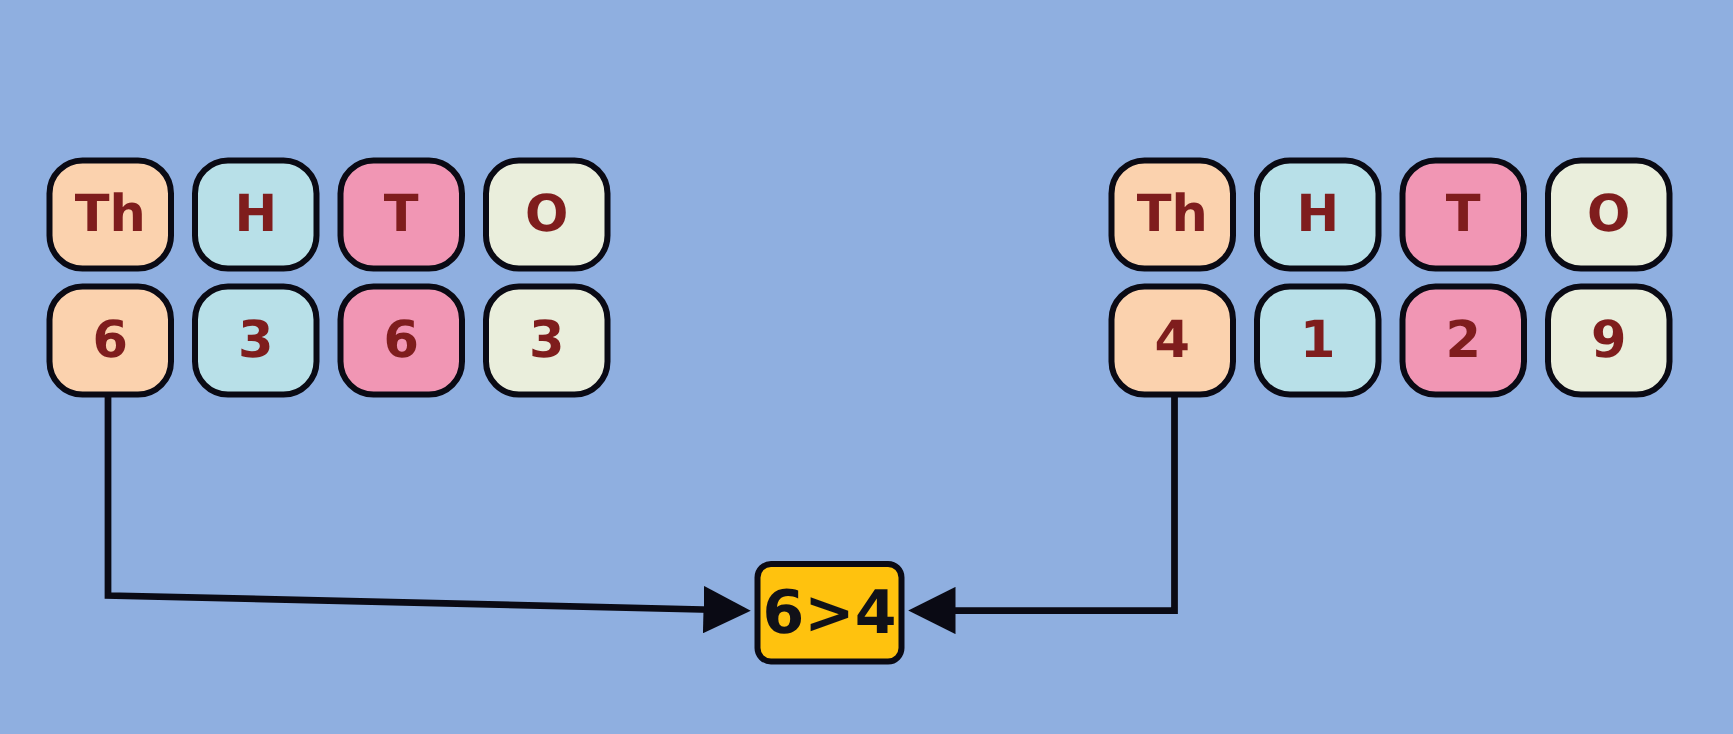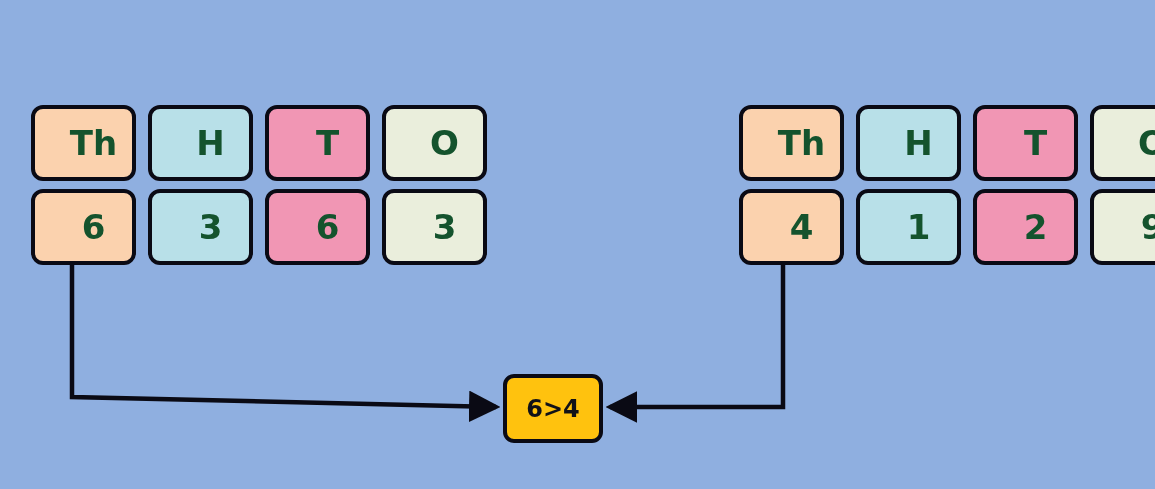--- a/index.html
+++ b/index.html
@@ -36,31 +36,30 @@
   }
   .pv-row {
     display: flex;
     flex-direction: row;
     gap: 12px;
   }
   .pv-cell {
     width: 77px;
     height: 68px;
     border: 4px solid #0A0A14;
-    border-radius: 12px;
+    border-radius: 24px;
     display: flex;
     align-items: center;
     justify-content: center;
     font-size: 34px;
     font-weight: bold;
-    color: #14532d;
+    color: #7f1d1d;
     line-height: 1;
     box-sizing: content-box;
     user-select: none;
-    padding-left: 20px;
   }
   .pv-cell.c-th { background: #FBD2AE; }
   .pv-cell.c-h  { background: #B8E0E8; }
   .pv-cell.c-t  { background: #F196B4; }
   .pv-cell.c-o  { background: #EAEEDC; }
 
   #group-left  { left: 31px;  top: 105px; }
   #group-right { left: 739px; top: 105px; }
 
   #comparison-box {
@@ -68,21 +67,21 @@
     left: 503px;
     top: 374px;
     width: 92px;
     height: 61px;
     background: #FFC20E;
     border: 4px solid #0A0A14;
     border-radius: 11px;
     display: flex;
     align-items: center;
     justify-content: center;
-    font-size: 24px;
+    font-size: 40px;
     font-weight: bold;
     color: #111118;
     line-height: 1;
     user-select: none;
   }
 </style>
 </head>
 <body>
 
 <div id="stage">

